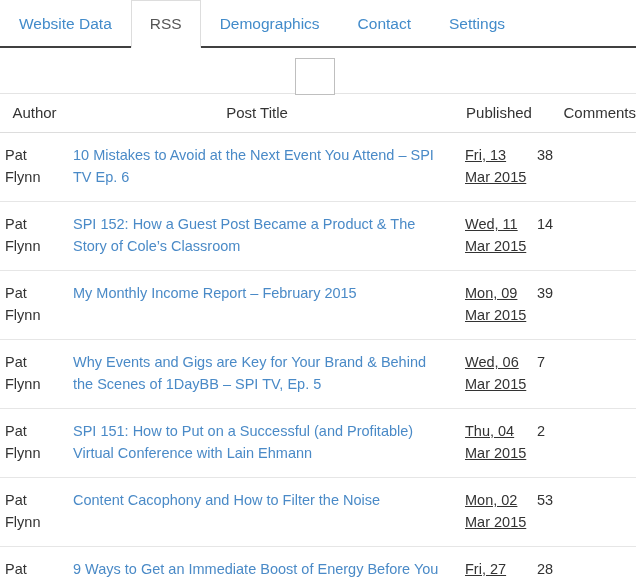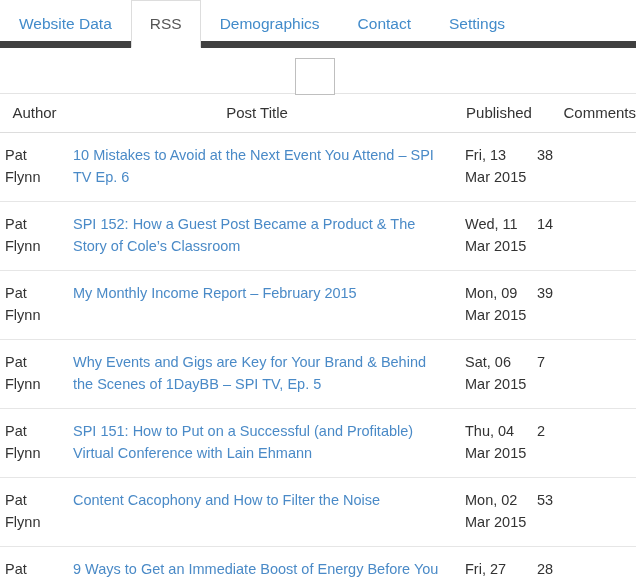--- a/index.html
+++ b/index.html
@@ -14,21 +14,21 @@
     font-family: "Liberation Sans", sans-serif;
     color: #333333;
     -webkit-font-smoothing: antialiased;
   }
 
   
   .tab-bar {
     position: relative;
     height: 48px;
     box-sizing: border-box;
-    border-bottom: 7px solid #404040;
+    border-bottom: 2px solid #404040;
     padding-left: 0px;
     white-space: nowrap;
     font-size: 0;
   }
   .tab {
     display: inline-block;
     box-sizing: border-box;
     height: 48px;
     line-height: 46px;
     padding: 0 18px;
@@ -111,20 +111,21 @@
     margin-top: 20px;
   }
   .feed-table tbody td.td-title a {
     color: #4a8ac7;
     text-decoration: none;
     cursor: pointer;
   }
   .feed-table tbody td.td-published {
     padding-left: 20px;
     color: #333333;
+    text-decoration: underline;
   }
   .feed-table tbody td.td-published .date-line {
     display: block;
     white-space: nowrap;
   }
   .feed-table tbody td.td-comments {
     text-align: left;
     padding-left: 0;
     padding-right: 0;
     color: #333333;
@@ -197,21 +198,21 @@
       </td>
       <td class="td-comments">39</td>
     </tr>
 
     <tr>
       <td class="td-author">Pat Flynn</td>
       <td class="td-title">
         <a>Why Events and Gigs are Key for Your Brand &amp; Behind the Scenes of 1DayBB – SPI TV, Ep. 5</a>
       </td>
       <td class="td-published">
-        <span class="date-line">Sat, 06</span>
+        <span class="date-line">Wed, 06</span>
         <span class="date-line">Mar 2015</span>
       </td>
       <td class="td-comments">7</td>
     </tr>
 
     <tr>
       <td class="td-author">Pat Flynn</td>
       <td class="td-title">
         <a>SPI 151: How to Put on a Successful (and Profitable) Virtual Conference with Lain Ehmann</a>
       </td>

